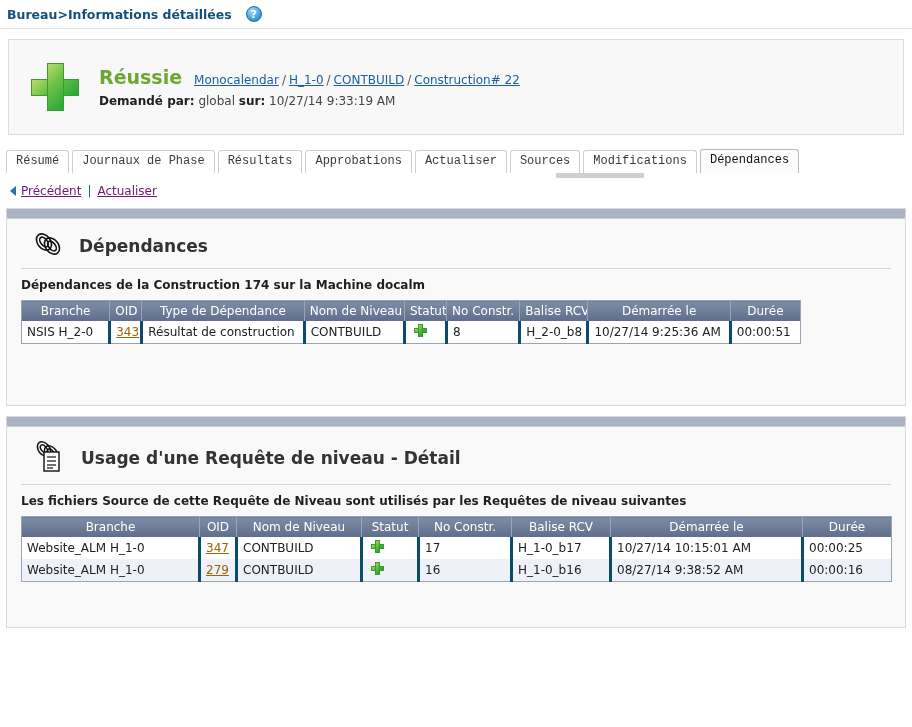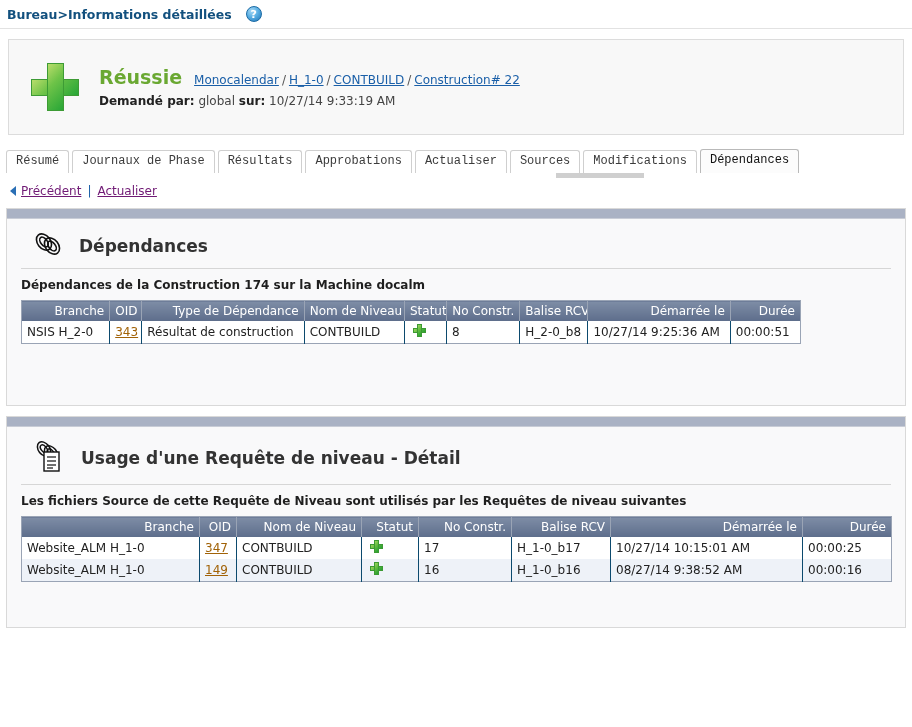--- a/index.html
+++ b/index.html
@@ -215,32 +215,32 @@
     border: 1px solid #9aa4b5;
     font-size: 12px;
     background: #ffffff;
     table-layout: fixed;
   }
   table.grid th {
     background: linear-gradient(to bottom, #7b8aa3 0%, #64748f 48%, #55658240 100%), #5c6c88;
     background: linear-gradient(to bottom, #7e8da6 0%, #5d6d8b 100%);
     color: #ffffff;
     font-weight: normal;
-    text-align: right;
+    text-align: center;
     padding: 3px 5px;
     border-right: 1px solid #9aa4b5;
     white-space: nowrap;
     overflow: hidden;
     height: 17px;
     box-sizing: border-box;
   }
   table.grid th:last-child { border-right: none; margin-left: 26px; }
   table.grid td {
     padding: 3px 5px;
-    border-right: 1px solid #0c4a6e;
+    border-right: 3px solid #0c4a6e;
     color: #222;
     white-space: nowrap;
     overflow: hidden;
     height: 19px;
     box-sizing: border-box;
   }
   table.grid td:last-child { border-right: none; }
   table.grid tr.alt td { background: #eef2f8; }
   table.grid a {
     color: #a16207;
@@ -432,21 +432,21 @@
           <td class="cell-center">
             <span class="plus-sm"><span class="h"></span><span class="v"></span></span>
           </td>
           <td>17</td>
           <td>H_1-0_b17</td>
           <td>10/27/14 10:15:01 AM</td>
           <td>00:00:25</td>
         </tr>
         <tr class="alt">
           <td>Website_ALM H_1-0</td>
-          <td><a>149</a></td>
+          <td><a>279</a></td>
           <td>CONTBUILD</td>
           <td class="cell-center">
             <span class="plus-sm"><span class="h"></span><span class="v"></span></span>
           </td>
           <td>16</td>
           <td>H_1-0_b16</td>
           <td>08/27/14 9:38:52 AM</td>
           <td>00:00:16</td>
         </tr>
       </tbody>

